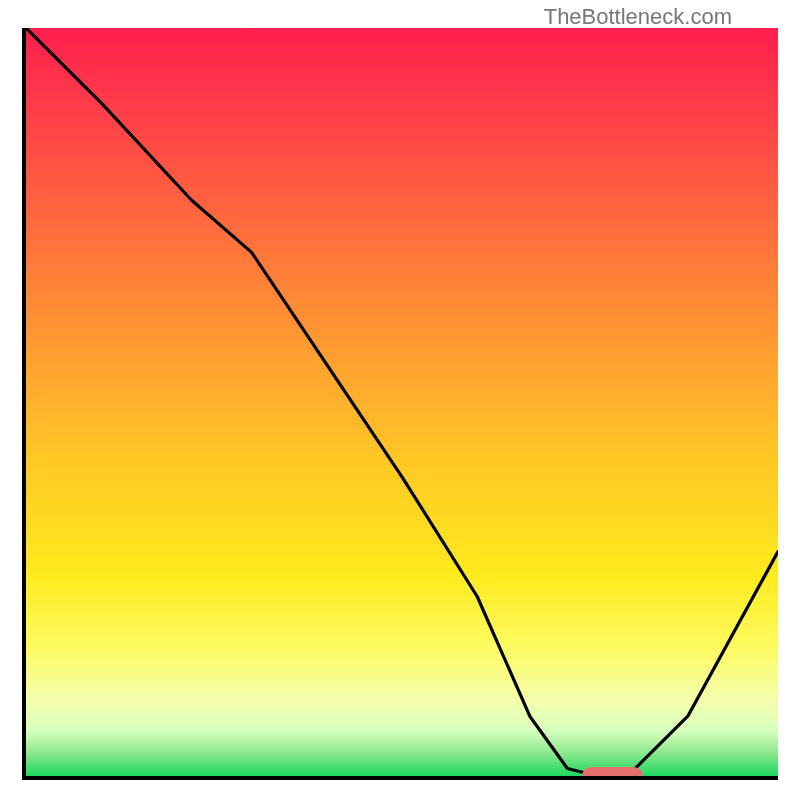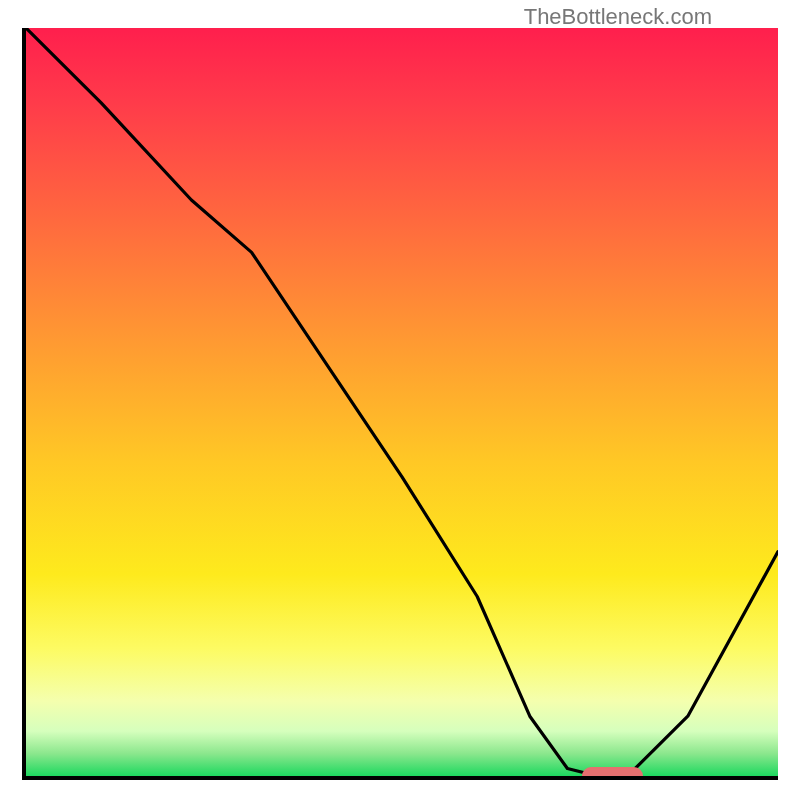--- a/index.html
+++ b/index.html
@@ -7,20 +7,21 @@
     padding: 0;
     width: 800px;
     height: 800px;
     background: #ffffff;
     font-family: Arial, Helvetica, sans-serif;
   }
   .container {
     position: relative;
     width: 724px;
     height: 800px;
+    padding-left: 20px;
   }
   .watermark {
     position: absolute;
     top: 4px;
     right: 12px;
     color: #777;
     font-size: 22px;
     font-weight: 500;
     z-index: 10;
   }

